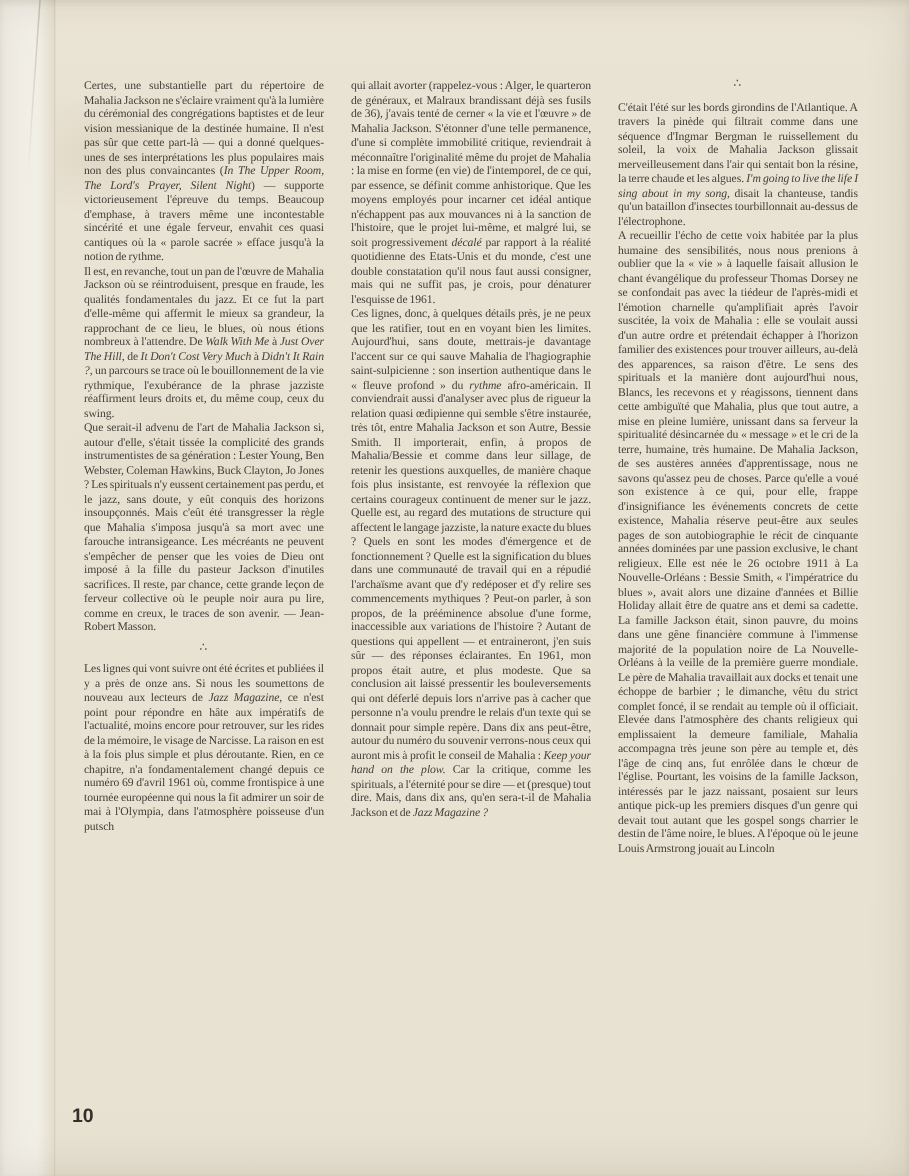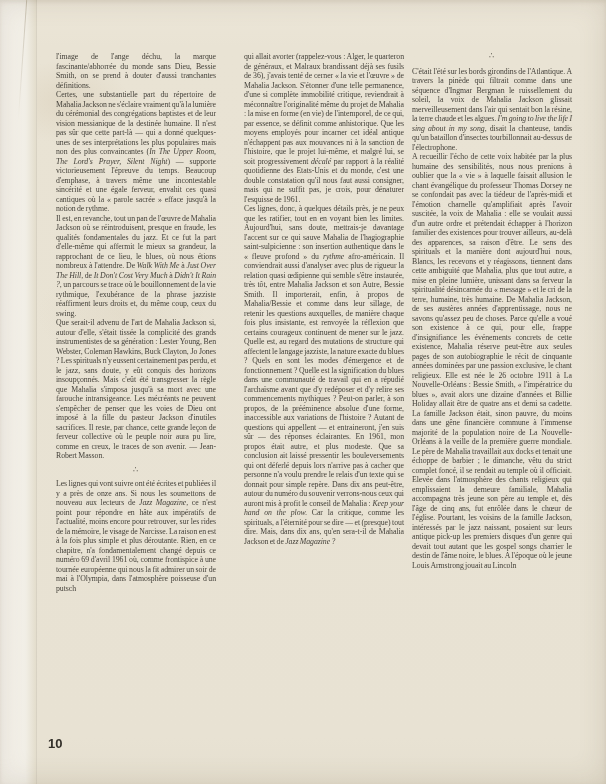--- a/index.html
+++ b/index.html
@@ -35,21 +35,21 @@
   .col {
     position: absolute; top: 52px; width: 160px;
     text-align: justify;
     font-size: 7.8px;
     line-height: 9.5px;
     letter-spacing: -0.05px;
     word-spacing: -0.55px;
     -webkit-hyphens: auto; hyphens: auto;
   }
   .col-1 { left: 56px; }
-  .col-2 { left: 244px; }
+  .col-2 { left: 234px; }
   .col-3 { left: 412px; }
   .col p { margin: 0; }
   .ornament {
     text-align: center;
     font-size: 8px;
     line-height: 9.5px;
     margin: 4px 0 5px 0;
     letter-spacing: 1px;
     color: #3e3b33;
   }
@@ -64,21 +64,20 @@
   i { font-style: italic; }
 </style>
 </head>
 <body>
 
 <div class="page">
   <div class="page-edge"></div>
   <div class="page-crease"></div>
 
   <div class="col col-1">
-      <p><span>l'image de l'ange déchu, la marque fascinante/abhorrée du monde sans Dieu, Bessie Smith, on se prend à douter d'aussi tranchantes définitions.</span></p>
       <p><span>Certes, une substantielle part du répertoire de Mahalia Jackson ne s'éclaire vraiment qu'à la lumière du cérémonial des congrégations baptistes et de leur vision messianique de la destinée humaine. Il n'est pas sûr que cette part-là — qui a donné quelques-unes de ses interprétations les plus populaires mais non des plus convaincantes (</span><i>In The Upper Room, The Lord's Prayer, Silent Night</i><span>) — supporte victorieusement l'épreuve du temps. Beaucoup d'emphase, à travers même une incontestable sincérité et une égale ferveur, envahit ces quasi cantiques où la « parole sacrée » efface jusqu'à la notion de rythme.</span></p>
       <p><span>Il est, en revanche, tout un pan de l'œuvre de Mahalia Jackson où se réintroduisent, presque en fraude, les qualités fondamentales du jazz. Et ce fut la part d'elle-même qui affermit le mieux sa grandeur, la rapprochant de ce lieu, le blues, où nous étions nombreux à l'attendre. De </span><i>Walk With Me</i><span> à </span><i>Just Over The Hill</i><span>, de </span><i>It Don't Cost Very Much</i><span> à </span><i>Didn't It Rain ?</i><span>, un parcours se trace où le bouillonnement de la vie rythmique, l'exubérance de la phrase jazziste réaffirment leurs droits et, du même coup, ceux du swing.</span></p>
       <p><span>Que serait-il advenu de l'art de Mahalia Jackson si, autour d'elle, s'était tissée la complicité des grands instrumentistes de sa génération : Lester Young, Ben Webster, Coleman Hawkins, Buck Clayton, Jo Jones ? Les spirituals n'y eussent certainement pas perdu, et le jazz, sans doute, y eût conquis des horizons insoupçonnés. Mais c'eût été transgresser la règle que Mahalia s'imposa jusqu'à sa mort avec une farouche intransigeance. Les mécréants ne peuvent s'empêcher de penser que les voies de Dieu ont imposé à la fille du pasteur Jackson d'inutiles sacrifices. Il reste, par chance, cette grande leçon de ferveur collective où le peuple noir aura pu lire, comme en creux, le traces de son avenir. — Jean-Robert Masson.</span></p>
       <div class="ornament">∴</div>
       <p><span>Les lignes qui vont suivre ont été écrites et publiées il y a près de onze ans. Si nous les soumettons de nouveau aux lecteurs de </span><i>Jazz Magazine</i><span>, ce n'est point pour répondre en hâte aux impératifs de l'actualité, moins encore pour retrouver, sur les rides de la mémoire, le visage de Narcisse. La raison en est à la fois plus simple et plus déroutante. Rien, en ce chapitre, n'a fondamentalement changé depuis ce numéro 69 d'avril 1961 où, comme frontispice à une tournée européenne qui nous la fit admirer un soir de mai à l'Olympia, dans l'atmosphère poisseuse d'un putsch</span></p>
     </div>
   <div class="col col-2">
       <p><span>qui allait avorter (rappelez-vous : Alger, le quarteron de généraux, et Malraux brandissant déjà ses fusils de 36), j'avais tenté de cerner « la vie et l'œuvre » de Mahalia Jackson. S'étonner d'une telle permanence, d'une si complète immobilité critique, reviendrait à méconnaître l'originalité même du projet de Mahalia : la mise en forme (en vie) de l'intemporel, de ce qui, par essence, se définit comme anhistorique. Que les moyens employés pour incarner cet idéal antique n'échappent pas aux mouvances ni à la sanction de l'histoire, que le projet lui-même, et malgré lui, se soit progressivement </span><i>décalé</i><span> par rapport à la réalité quotidienne des Etats-Unis et du monde, c'est une double constatation qu'il nous faut aussi consigner, mais qui ne suffit pas, je crois, pour dénaturer l'esquisse de 1961.</span></p>
       <p><span>Ces lignes, donc, à quelques détails près, je ne peux que les ratifier, tout en en voyant bien les limites. Aujourd'hui, sans doute, mettrais-je davantage l'accent sur ce qui sauve Mahalia de l'hagiographie saint-sulpicienne : son insertion authentique dans le « fleuve profond » du </span><i>rythme</i><span> afro-américain. Il conviendrait aussi d'analyser avec plus de rigueur la relation quasi œdipienne qui semble s'être instaurée, très tôt, entre Mahalia Jackson et son Autre, Bessie Smith. Il importerait, enfin, à propos de Mahalia/Bessie et comme dans leur sillage, de retenir les questions auxquelles, de manière chaque fois plus insistante, est renvoyée la réflexion que certains courageux continuent de mener sur le jazz. Quelle est, au regard des mutations de structure qui affectent le langage jazziste, la nature exacte du blues ? Quels en sont les modes d'émergence et de fonctionnement ? Quelle est la signification du blues dans une communauté de travail qui en a répudié l'archaïsme avant que d'y redéposer et d'y relire ses commencements mythiques ? Peut-on parler, à son propos, de la prééminence absolue d'une forme, inaccessible aux variations de l'histoire ? Autant de questions qui appellent — et entraineront, j'en suis sûr — des réponses éclairantes. En 1961, mon propos était autre, et plus modeste. Que sa conclusion ait laissé pressentir les bouleversements qui ont déferlé depuis lors n'arrive pas à cacher que personne n'a voulu prendre le relais d'un texte qui se donnait pour simple repère. Dans dix ans peut-être, autour du numéro du souvenir verrons-nous ceux qui auront mis à profit le conseil de Mahalia : </span><i>Keep your hand on the plow.</i><span> Car la critique, comme les spirituals, a l'éternité pour se dire — et (presque) tout dire. Mais, dans dix ans, qu'en sera-t-il de Mahalia Jackson et de </span><i>Jazz Magazine ?</i></p>
     </div>

